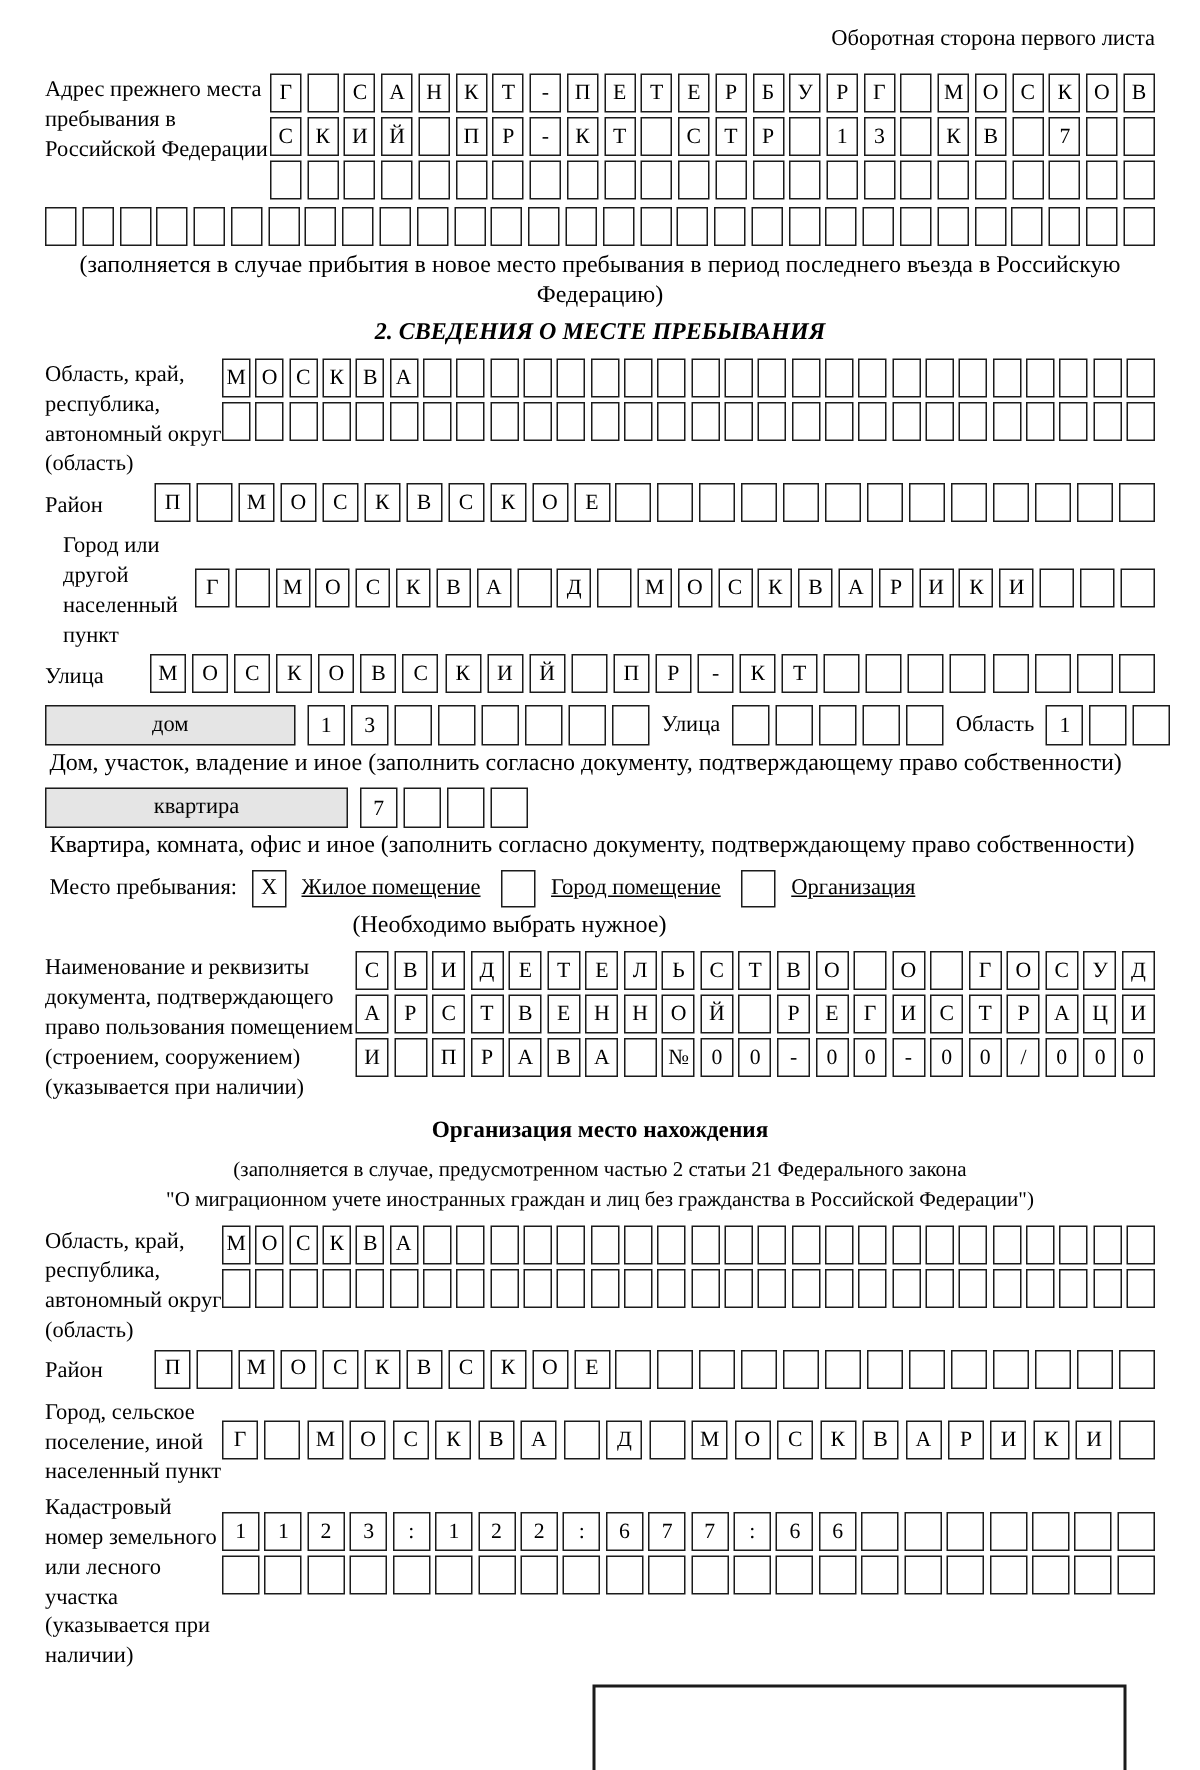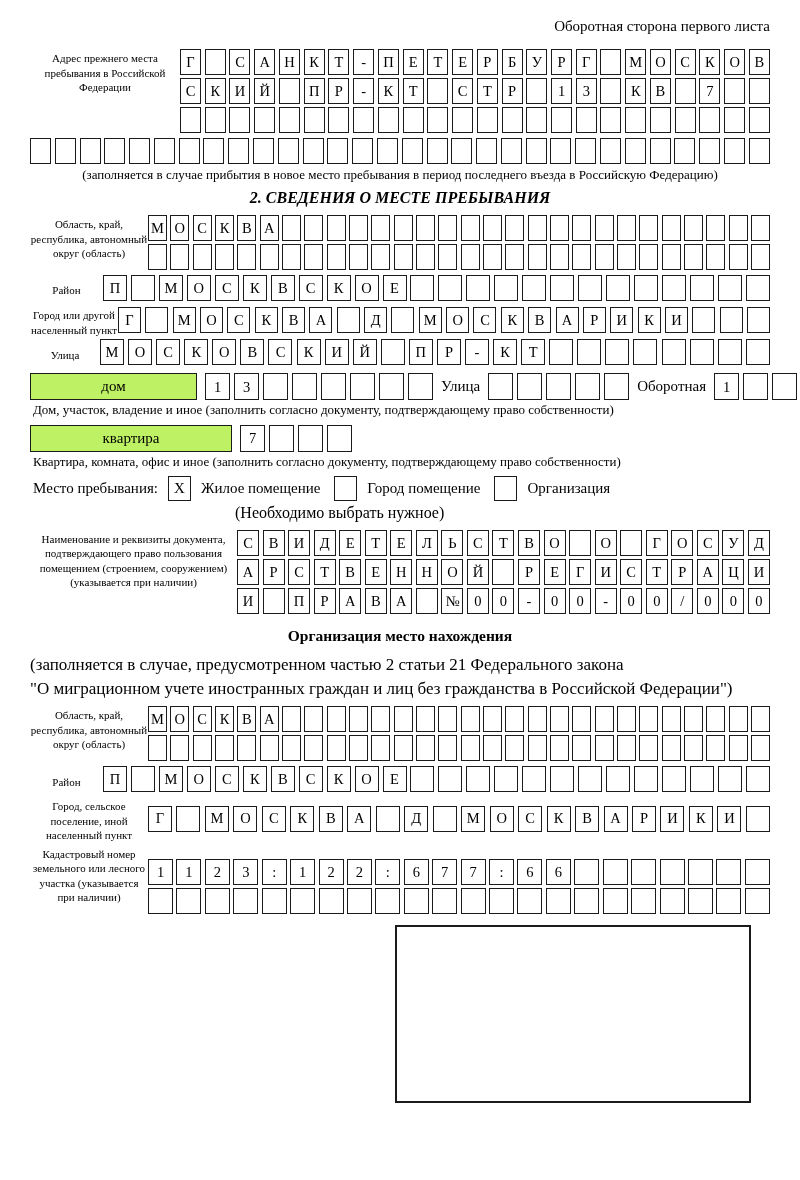--- a/index.html
+++ b/index.html
@@ -22,55 +22,55 @@
   .r-region{width:622px;--cw:19px;}
   .r-district{width:667px;--cw:24px;}
   .r-city1{width:652px;--cw:23px;}
   .r-street{width:670px;--cw:24px;}
   .r-doc{width:533px;--cw:22px;}
   .r-city2{width:622px;--cw:24px;}
   .r-kad{width:622px;--cw:25px;}
 
   .field-block{display:flex;align-items:flex-start;}
   .field-block.center{align-items:center;}
-  .flabel{font-size:11px;line-height:1.32;flex:none;padding-top:2px;text-align:center;}
+  .flabel{font-size:15px;line-height:1.32;flex:none;padding-top:2px;}
   .w150{width:150px;}
   .w118{width:118px;}
   .w73{width:73px;}
-  .w88{width:88px;}
+  .w88{width:88px;margin-left:12px;}
   .w70{width:70px;}
   .w207{width:207px;}
   .rows{flex:1;}
 
-  .caption{font-size:13px;line-height:1.25;}
+  .caption{font-size:16px;line-height:1.25;}
   .caption.center{text-align:center;margin:2px 0 4px 0;}
   .caption.left{margin:1px 0 6px 3px;}
 
   .sec-title{font-size:16px;font-weight:bold;text-align:center;margin:6px 0 8px 0;font-style:italic;}
   .sub-title{font-size:15.5px;font-weight:bold;text-align:center;margin:10px 0 8px 0;}
-  .sub-note{font-size:17px;text-align:left;line-height:1.4;margin-bottom:6px;}
+  .sub-note{font-size:14px;text-align:center;line-height:1.4;margin-bottom:6px;}
 
   .house-row{display:flex;align-items:center;justify-content:flex-start;margin:5px 0 2px 0;}
   .named-box{
     box-sizing:border-box;border:1.6px solid #1b1b1b;height:27px;
-    display:flex;align-items:center;justify-content:center;font-size:15px;flex:none;background:#bef264;
+    display:flex;align-items:center;justify-content:center;font-size:15px;flex:none;background:#e5e5e5;
   }
   .nb-dom{width:167px;}
   .nb-kv{width:202px;}
   .inline-cells{display:flex;gap:4px;flex:none;}
   .inline-cells .cell{--cw:25px;height:27px;}
   .mid-label{font-size:15px;flex:none;padding:0 8px;}
   .gap8{width:8px;flex:none;}
 
   .stay-row{display:flex;align-items:center;margin:4px 0 0 3px;font-size:15px;}
   .checkbox{
     box-sizing:border-box;width:23px;height:25px;border:1.6px solid #1b1b1b;flex:none;
     display:flex;align-items:center;justify-content:center;font-size:15px;background:#fff;
   }
-  .stay-row .opt-label{padding:0 14px 0 10px;}
+  .stay-row .opt-label{padding:0 14px 0 10px;text-decoration:underline;}
   .stay-note{font-size:16px;margin:3px 0 8px 205px;}
 
   .doc-block{margin-top:6px;}
 
   .mark-box{
     box-sizing:border-box;margin:8px 0 0 365px;width:356px;height:178px;
     border:2px solid #1b1b1b;background:#fff;
   }
 
   .mb2{margin-bottom:2px;}
@@ -371,21 +371,21 @@
         <span class="cell"></span>
       </div>
     <span class="mid-label">Улица</span>
     <div class="inline-cells">
         <span class="cell"></span>
         <span class="cell"></span>
         <span class="cell"></span>
         <span class="cell"></span>
         <span class="cell"></span>
       </div>
-    <span class="mid-label">Оборотная</span>
+    <span class="mid-label">Область</span>
     <div class="inline-cells">
         <span class="cell">1</span>
         <span class="cell"></span>
         <span class="cell"></span>
       </div>
   </div>
   <div class="caption left">Дом, участок, владение и иное (заполнить согласно документу, подтверждающему право собственности)</div>
 
   <div class="house-row">
     <div class="named-box nb-kv">квартира</div>

